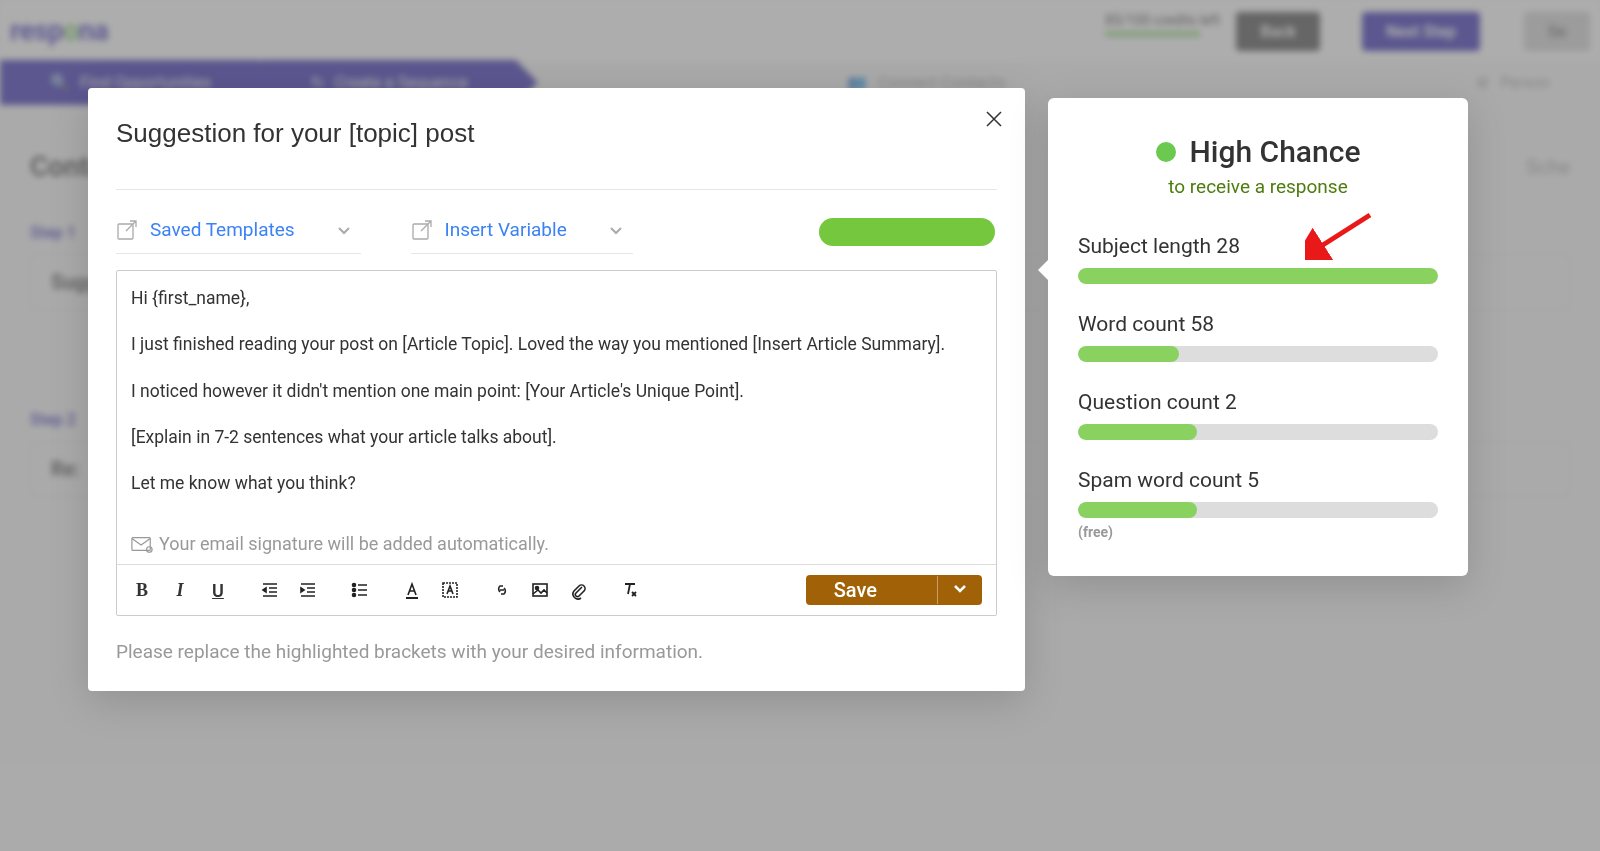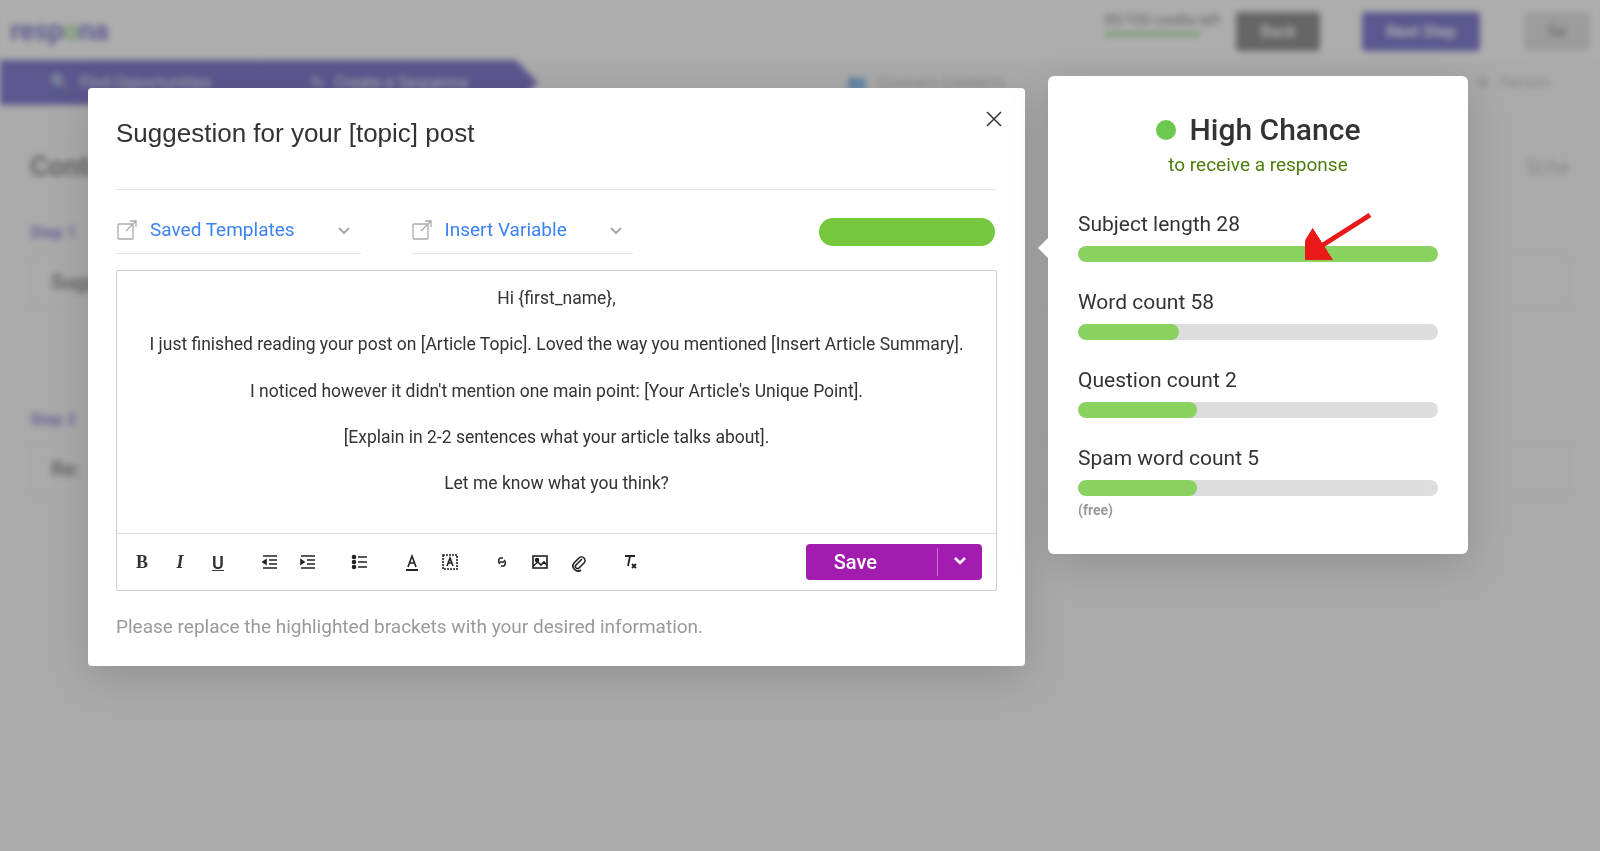--- a/index.html
+++ b/index.html
@@ -202,21 +202,20 @@
       height: 28px;
       background: #75c83e;
       border-radius: 50px;
       margin-right: 2px;
     }
 
     .editor {
       margin: 16px 28px 0 28px;
       border: 1px solid #ccc;
       border-radius: 2px;
-      text-align: center;
     }
     .editor-body {
       padding: 14px 14px 6px 14px;
       font-size: 17.5px;
       color: #333;
       line-height: 1.5;
       height: 262px;
       overflow: hidden;
     }
     .editor-body p { margin-bottom: 20px; white-space: pre-wrap; }
@@ -255,26 +254,26 @@
       color: #333;
       font-size: 18px;
     }
     .tb-btn svg { width: 20px; height: 20px; stroke: #222; fill: none; stroke-width: 1.6; }
     .tb-bold { font-weight: 900; font-family: Georgia, serif; }
     .tb-italic { font-style: italic; font-family: Georgia, serif; font-weight: 600; }
     .tb-underline { text-decoration: underline; font-weight: 600; }
 
     .save-btn {
       margin-left: auto;
-      background: #a21caf;
+      background: #a16207;
       color: #fff;
       border-radius: 4px;
       display: flex;
       align-items: center;
-      height: 36px;
+      height: 30px;
       cursor: pointer;
     }
     .save-btn .save-label {
       padding: 0 60px 0 28px;
       font-size: 20px;
       font-weight: 500;
     }
     .save-btn .save-sep {
       width: 1px;
       height: 28px;
@@ -288,21 +287,21 @@
     }
 
     .hint {
       padding: 24px 28px 28px 28px;
       color: #999;
       font-size: 19px;
     }
 
     .side-panel {
       position: absolute;
-      top: 76px;
+      top: 98px;
       left: 1048px;
       width: 420px;
       background: #fff;
       border-radius: 6px;
       box-shadow: 0 10px 40px rgba(0,0,0,0.15);
       padding: 36px 30px 36px 30px;
     }
     .side-panel::before {
       content: '';
       position: absolute;
@@ -460,22 +459,30 @@
         </svg>
     </div>
     <div class="green-pill"></div>
   </div>
 
   <div class="editor">
     <div class="editor-body">
       <p>Hi {first_name},</p>
       <p>I just finished reading your post on [Article Topic]. Loved the way you mentioned [Insert Article Summary].</p>
       <p>I noticed however it didn't mention one main point: [Your Article's Unique Point].</p>
-      <p>[Explain in 2-2 sentences what your article talks about].</p>
+      <p>[Explain in 7-2 sentences what your article talks about].</p>
       <p>Let me know what you think?</p>
+    </div>
+    <div class="signature-row">
+      <svg viewBox="0 0 24 20">
+        <rect x="1" y="3" width="20" height="14" rx="1"></rect>
+          <path d="M1 4 L11 11 L21 4"></path>
+          <circle cx="20" cy="16" r="3"></circle>
+      </svg>
+      <span>Your email signature will be added automatically.</span>
     </div>
     <div class="toolbar">
       <div class="tb-group">
         <div class="tb-btn tb-bold">B</div>
         <div class="tb-btn tb-italic">I</div>
         <div class="tb-btn tb-underline">U</div>
       </div>
       <div class="tb-group">
         <div class="tb-btn">
           <svg viewBox="0 0 20 20">

